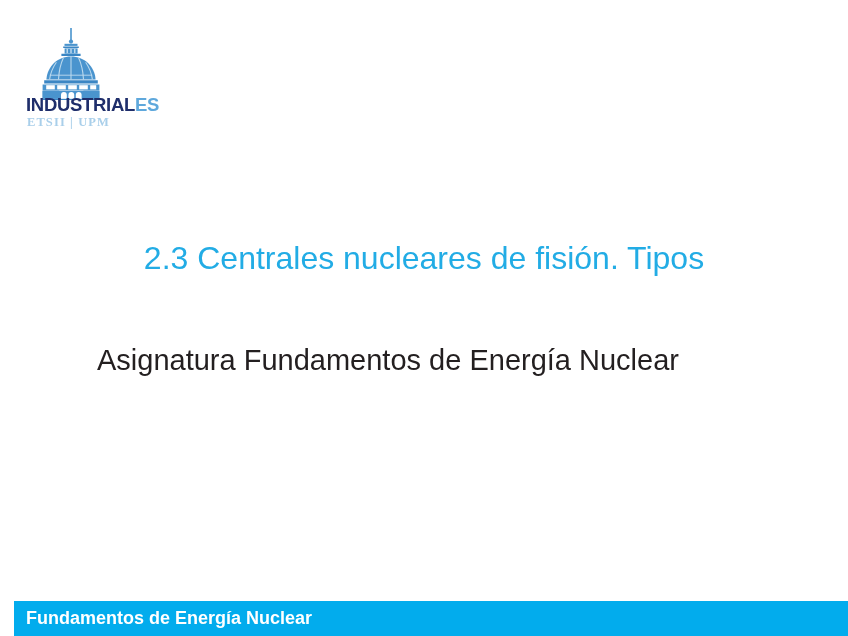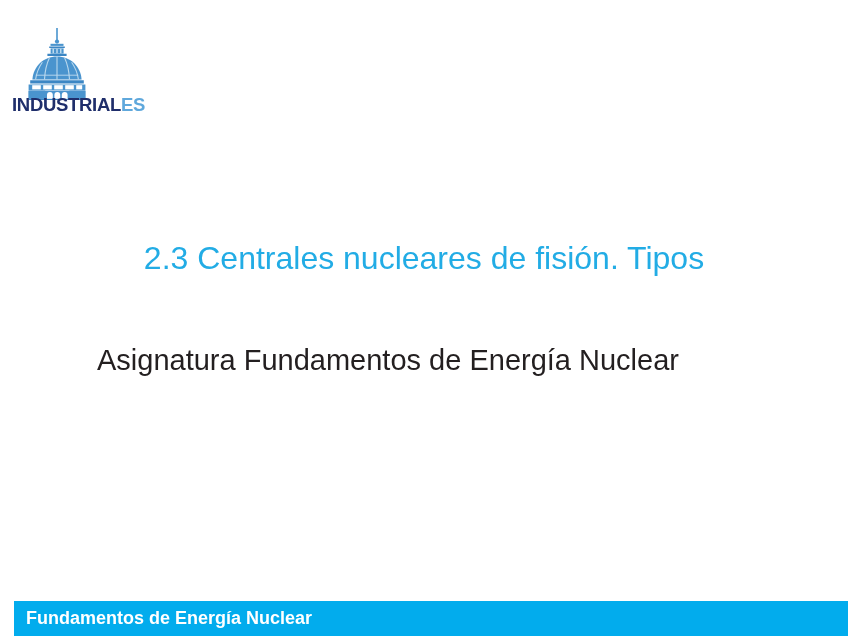--- a/index.html
+++ b/index.html
@@ -19,21 +19,21 @@
     position: relative;
     width: 848px;
     height: 636px;
     background: #ffffff;
     overflow: hidden;
   }
 
   
   #logo {
     position: absolute;
-    left: 12px;
+    left: 26px;
     top: 28px;
     width: 150px;
     height: 104px;
   }
   #logo-mark {
     position: absolute;
     left: 4px;
     top: 0;
     width: 82px;
     height: 72px;
@@ -179,20 +179,21 @@
         <rect x="53.4" y="62.6" width="16.0" height="8.2" fill="#4A94CE"></rect>
 
         <rect x="12.6" y="71.0" width="56.8" height="1.0" fill="#3B86C4"></rect>
       </svg>
     </div>
 
     <div id="logo-wordmark">
       <span class="wm-dark">INDUSTRIAL</span><span class="wm-light">ES</span>
     </div>
 
+    <div id="logo-subwordmark">ETSII | UPM</div>
   </div>
 
   <div id="title">2.3 Centrales nucleares de fisión. Tipos</div>
 
   <div id="subtitle">Asignatura Fundamentos de Energía Nuclear</div>
 
   <div id="footer-bar">
     <div id="footer-text">Fundamentos de Energía Nuclear</div>
   </div>
 

